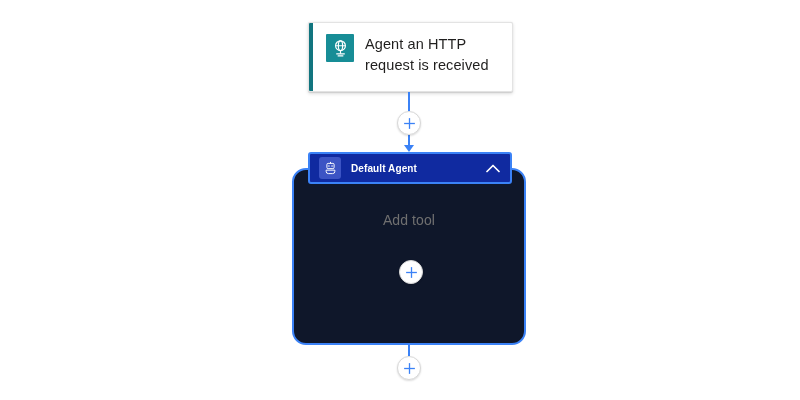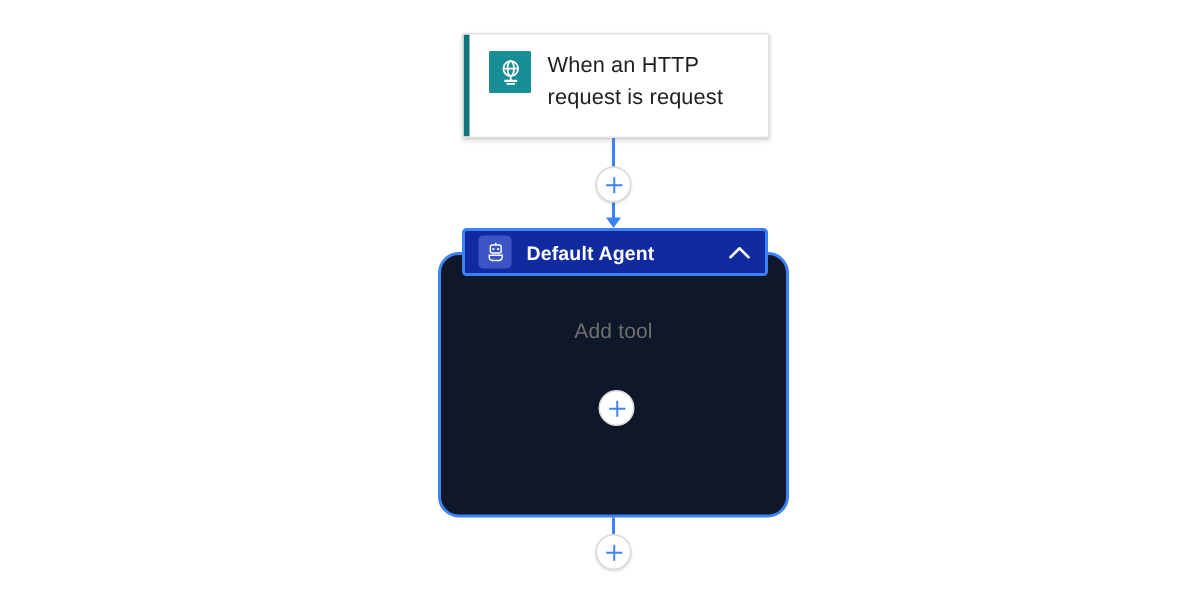--- a/index.html
+++ b/index.html
@@ -140,21 +140,21 @@
     background: #3C54C4;
     border-radius: 3px;
     flex: 0 0 22px;
     display: flex;
     align-items: center;
     justify-content: center;
   }
   #agent-title {
     flex: 1 1 auto;
     color: #ffffff;
-    font-size: 13px;
+    font-size: 10px;
     font-weight: bold;
     letter-spacing: 0.1px;
   }
   #agent-collapse {
     flex: 0 0 auto;
     display: flex;
     align-items: center;
     justify-content: center;
     width: 18px;
     height: 18px;
@@ -188,21 +188,21 @@
       <div class="trigger-icon">
         <svg width="19" height="19" viewBox="0 0 24 24" fill="none" stroke="#ffffff" stroke-width="1.5">
           <circle cx="12" cy="8.5" r="6.2"></circle>
           <ellipse cx="12" cy="8.5" rx="2.7" ry="6.2"></ellipse>
           <line x1="5.9" y1="8.5" x2="18.1" y2="8.5"></line>
           <line x1="12" y1="14.7" x2="12" y2="18.6"></line>
           <line x1="6.6" y1="18.8" x2="17.4" y2="18.8" stroke-width="1.8"></line>
           <line x1="8.4" y1="21.4" x2="15.6" y2="21.4" stroke-width="1.6"></line>
         </svg>
       </div>
-      <div class="trigger-label">When an HTTP request is request</div>
+      <div class="trigger-label">Agent an HTTP request is received</div>
     </div>
   </div>
 
   <div class="conn-line" style="left:408px; top:92px; height:19px;"></div>
   <div class="plus-btn" id="top-plus" style="left:397px; top:111px;">
     <svg width="13" height="13" viewBox="0 0 14 14">
       <line x1="7" y1="1.2" x2="7" y2="12.8" stroke="#3B82F6" stroke-width="1.4"></line>
       <line x1="1.2" y1="7" x2="12.8" y2="7" stroke="#3B82F6" stroke-width="1.4"></line>
     </svg>
   </div>

